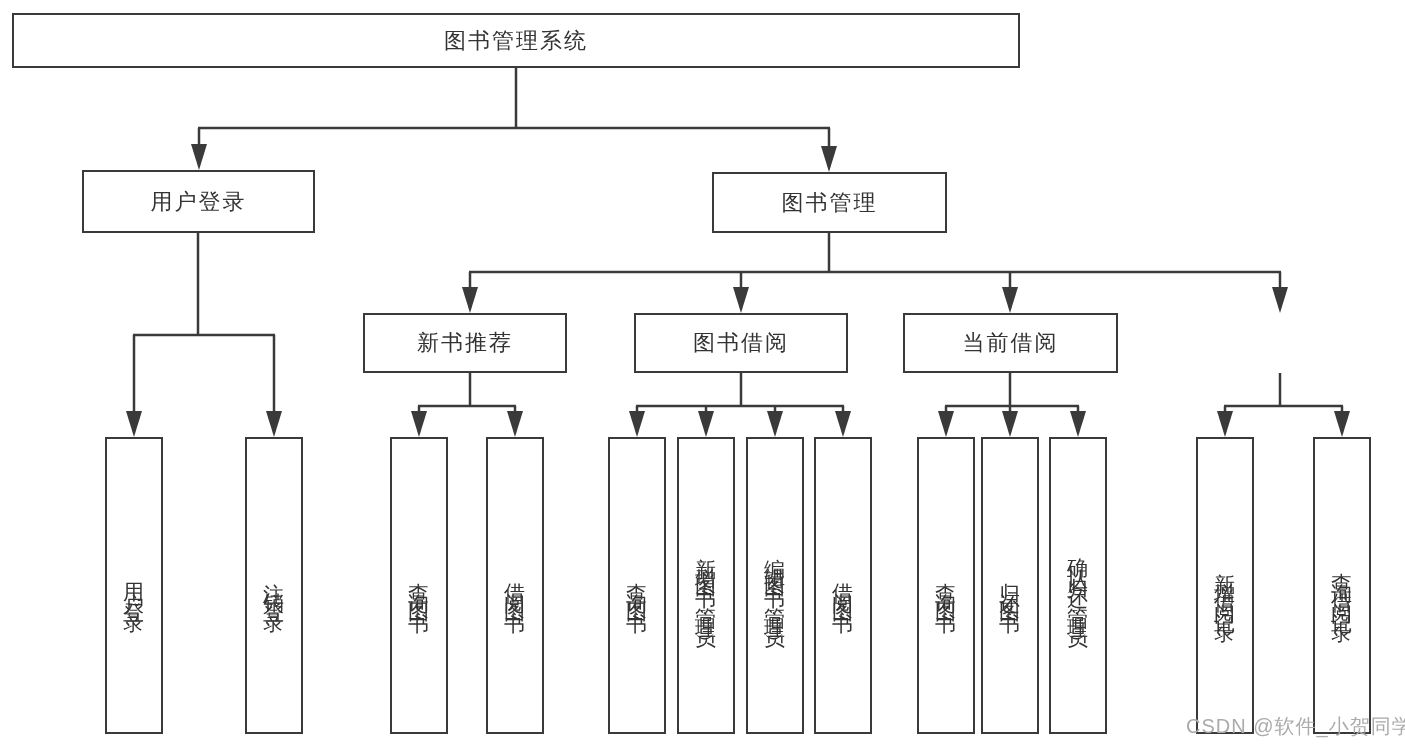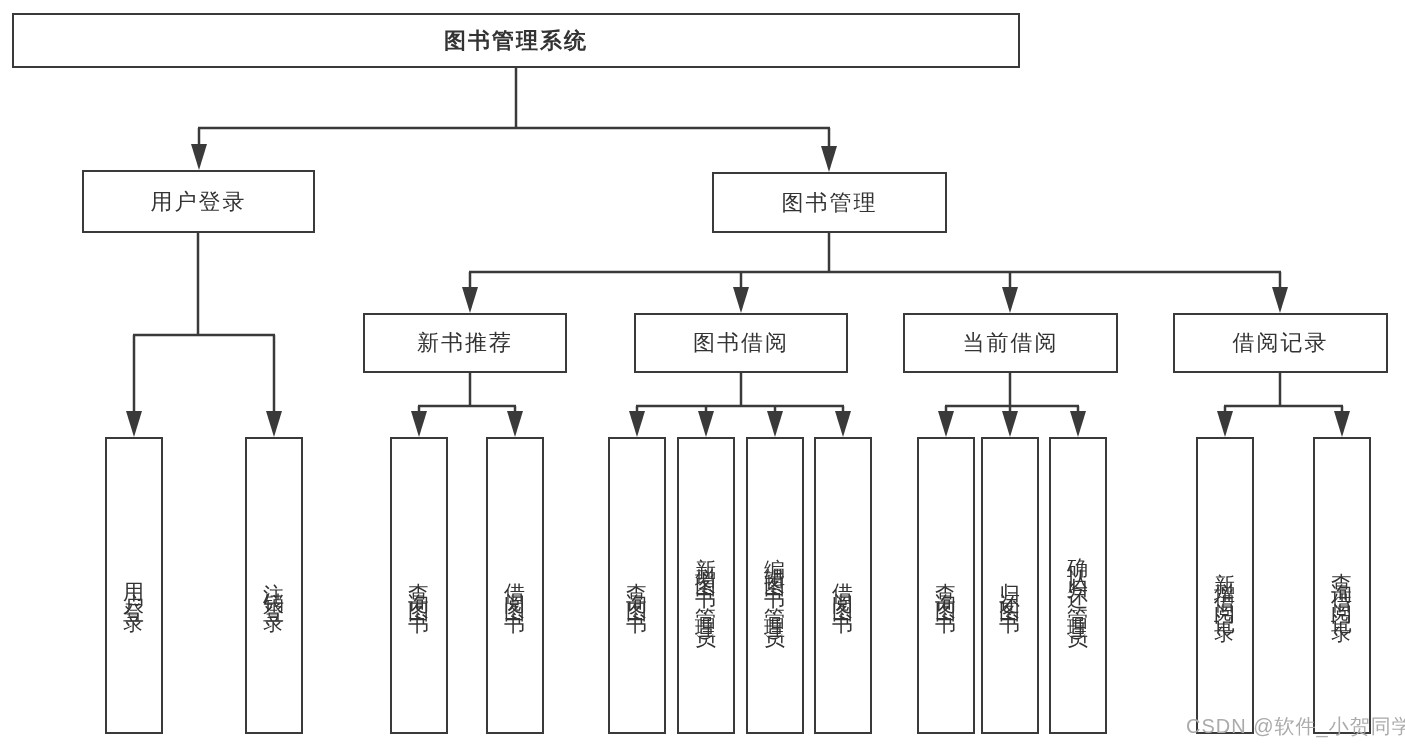--- a/index.html
+++ b/index.html
@@ -112,42 +112,39 @@
     <polygon points="1070,411 1086,411 1078,437"></polygon>
 
     <line x1="1280" y1="373" x2="1280" y2="407"></line>
     <line x1="1224" y1="406" x2="1343" y2="406"></line>
     <line x1="1225" y1="406" x2="1225" y2="417"></line>
     <polygon points="1217,411 1233,411 1225,437"></polygon>
     <line x1="1342" y1="406" x2="1342" y2="417"></line>
     <polygon points="1334,411 1350,411 1342,437"></polygon>
   </svg>
 
-  <div class="box" style="left:12px;top:13px;width:1008px;height:55px;font-weight:bold;">
+  <div class="box" style="left:12px;top:13px;width:1008px;height:55px;">
     <span class="hlabel">图书管理系统</span>
   </div>
 
   <div class="box" style="left:82px;top:170px;width:233px;height:63px;">
     <span class="hlabel">用户登录</span>
   </div>
   <div class="box" style="left:712px;top:172px;width:235px;height:61px;">
     <span class="hlabel">图书管理</span>
   </div>
 
   <div class="box" style="left:363px;top:313px;width:204px;height:60px;">
     <span class="hlabel">新书推荐</span>
   </div>
   <div class="box" style="left:634px;top:313px;width:214px;height:60px;">
     <span class="hlabel">图书借阅</span>
   </div>
   <div class="box" style="left:903px;top:313px;width:215px;height:60px;">
     <span class="hlabel">当前借阅</span>
-  </div>
-  <div class="box" style="left:1173px;top:313px;width:215px;height:60px;">
-    <span class="hlabel">借阅记录</span>
   </div>
 
   <div class="box leaf" style="left:105px;">
     <span class="vlabel">用户登录</span>
   </div>
   <div class="box leaf" style="left:245px;">
     <span class="vlabel">注销登录</span>
   </div>
 
   <div class="box leaf" style="left:390px;">

